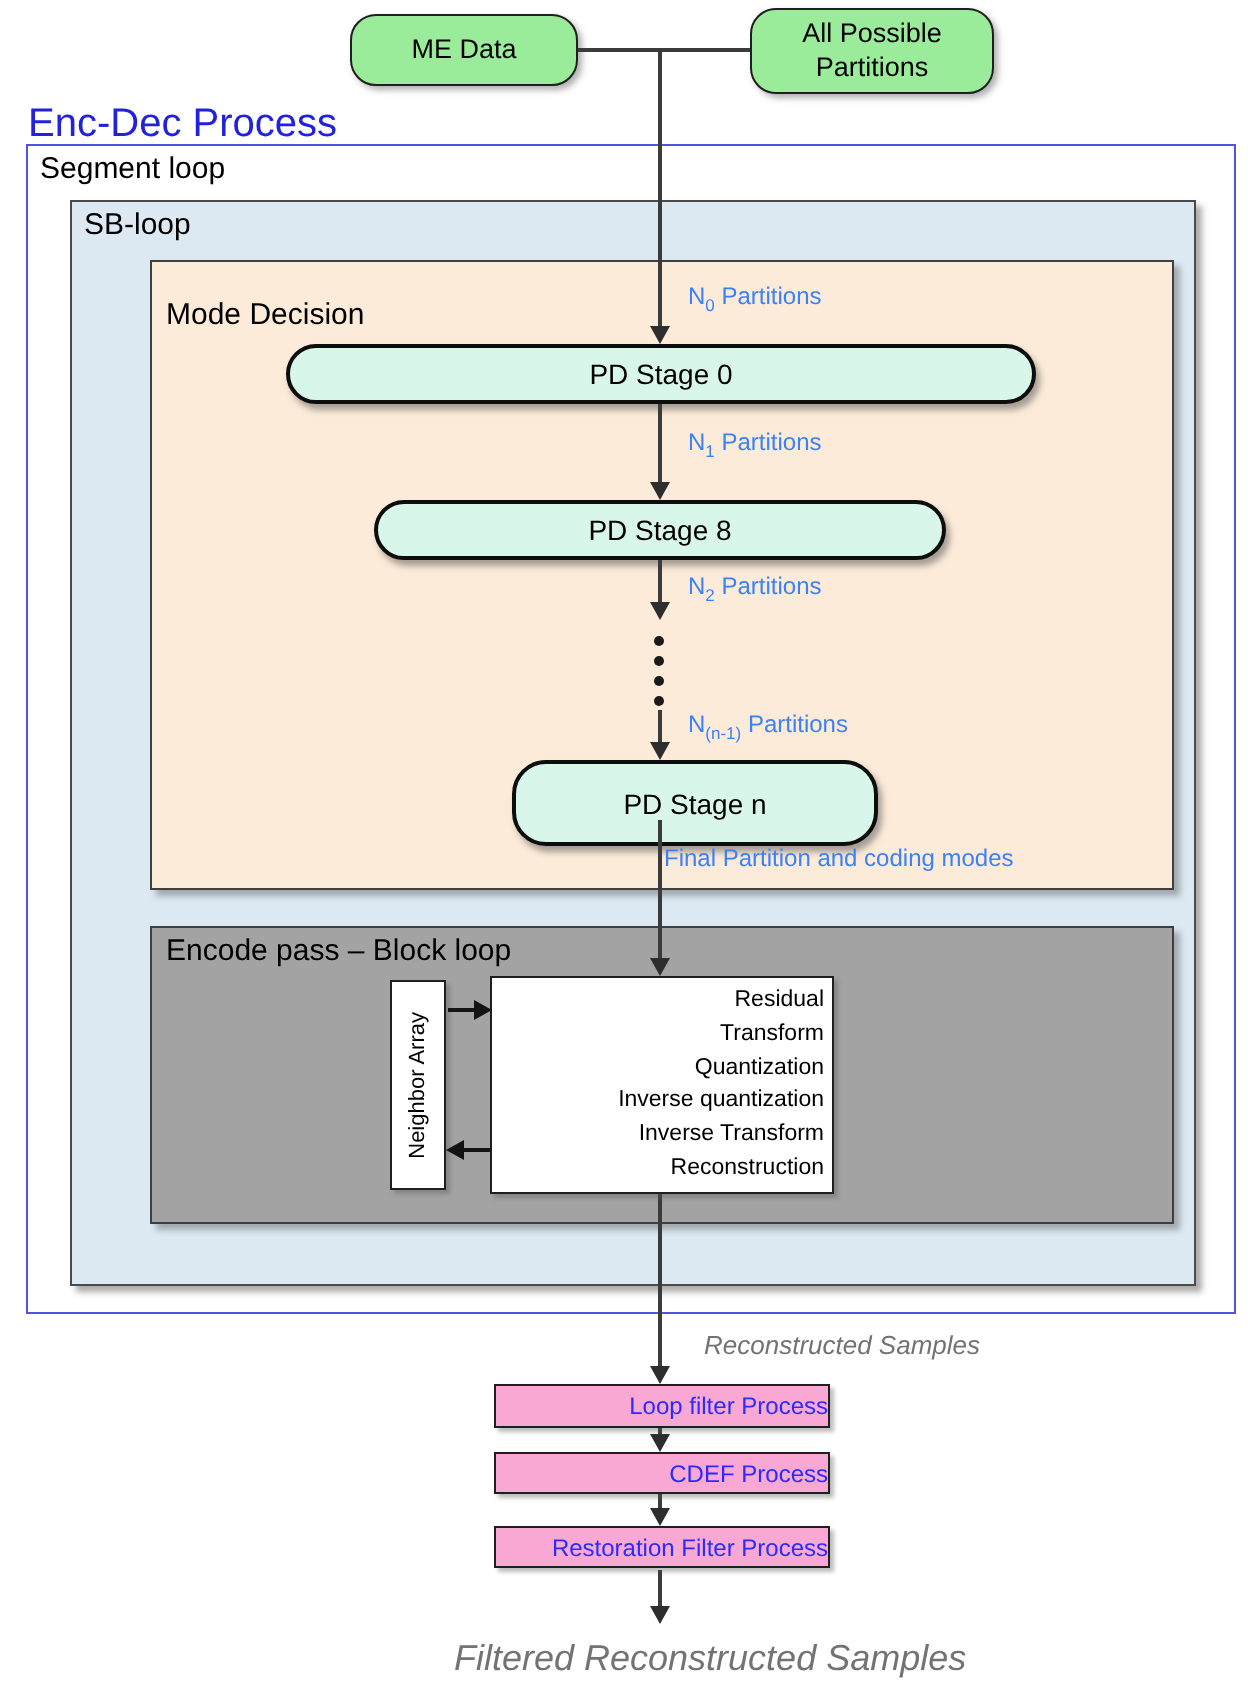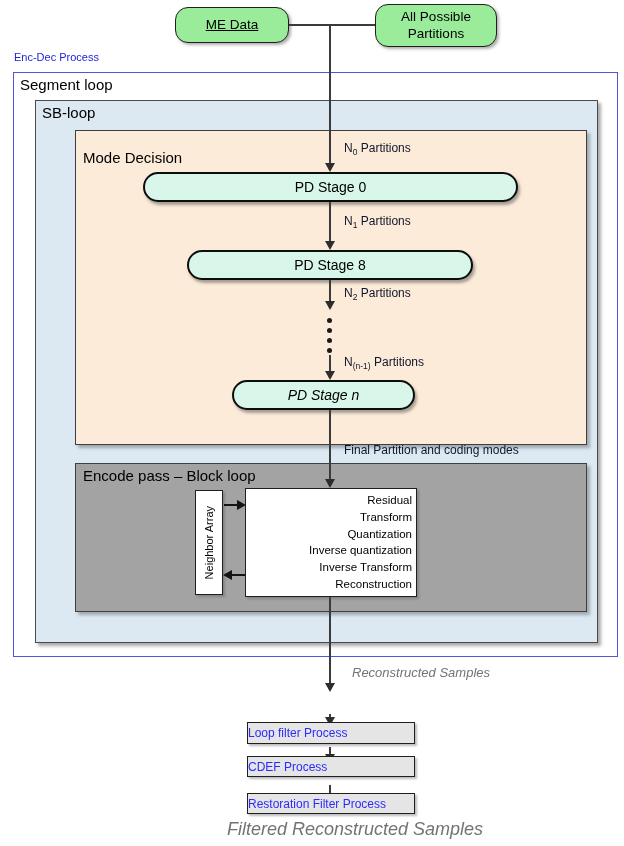--- a/index.html
+++ b/index.html
@@ -23,21 +23,21 @@
   }
   .mode-box {
     border:1.4px solid #3f3f3f; background:#fcebd8;
     box-shadow:3px 3px 3px rgba(90,90,90,0.45);
   }
   .encode-box {
     border:1.4px solid #3f3f3f; background:#a3a3a3;
     box-shadow:3px 3px 3px rgba(90,90,90,0.45);
   }
   .box-label { position:absolute; left:6px; top:3px; font-size:15px; color:#000; white-space:nowrap; }
-  .enc-dec-title { position:absolute; font-size:11px; color:#2222dd; white-space:nowrap; }
+  .enc-dec-title { position:absolute; font-size:20px; color:#2222dd; white-space:nowrap; }
   
   .pill {
     position:absolute; background:#d9f6ea; border:2.6px solid #0d0d0d; border-radius:17px;
     display:flex; align-items:center; justify-content:center;
     font-size:14px; color:#000; box-shadow:2px 3px 3px rgba(80,80,80,0.5);
   }
   
   .vline { position:absolute; left:329px; width:2px; background:#3b3b3b; }
   .vline.arrow::after {
     content:""; position:absolute; left:50%; bottom:-9px; transform:translateX(-50%);
@@ -51,53 +51,52 @@
     border-top:5px solid transparent; border-bottom:5px solid transparent;
     border-left:9px solid #141414;
   }
   .harrow.left::before {
     content:""; position:absolute; right:100%; top:50%; transform:translateY(-50%);
     border-top:5px solid transparent; border-bottom:5px solid transparent;
     border-right:9px solid #141414;
   }
   .dot { position:absolute; left:327px; width:5px; height:5px; border-radius:50%; background:#1a1a1a; }
   
-  .flow-label { position:absolute; font-size:12px; color:#0f172a; white-space:nowrap; }
+  .flow-label { position:absolute; font-size:12px; color:#3b82f6; white-space:nowrap; }
   .flow-label sub { font-size:8.5px; }
   .big-label { position:absolute; font-size:13.5px; color:#737373; white-space:nowrap;font-style:italic; }
   
   .neighbor-box {
     position:absolute; background:#ffffff; border:1.3px solid #1f1f1f;
     display:flex; align-items:center; justify-content:center;
     box-shadow:2px 2px 2px rgba(90,90,90,0.4);
   }
   .neighbor-box span {
     writing-mode:vertical-rl; transform:rotate(180deg);
     font-size:11px; white-space:nowrap; color:#000;
   }
   .process-box {
     position:absolute; background:#ffffff; border:1.3px solid #1f1f1f;
     padding:3px 4px 0 7px; box-shadow:2px 2px 2px rgba(90,90,90,0.4);text-align:right;
   }
   .process-box div { font-size:11.5px; line-height:16.8px; color:#000; white-space:nowrap; }
   
   .filter-box {
-    position:absolute; left:247px; width:168px; background:#e5e5e5;
-    border:1.3px solid #1f1f1f; display:flex; align-items:center; justify-content:flex-start;
+    position:absolute; left:247px; width:168px; background:#f9a8d4;
+    border:1.3px solid #1f1f1f; display:flex; align-items:center; justify-content:flex-end;
     font-size:12px; color:#2b2bff; box-shadow:2px 2px 2px rgba(90,90,90,0.4);
     white-space:nowrap;
-    margin-top:30px;
   }
 </style>
 </head>
 <body>
 
 <div id="stage">
 
-  <div class="box input-box" style="left:175px; top:7px; width:114px; height:36px;text-decoration:underline;">
+  <div class="box input-box" style="left:175px; top:7px; width:114px; height:36px;">
     <span>ME Data</span>
   </div>
   <div class="box input-box" style="left:375px; top:4px; width:122px; height:43px; padding:0 10px;">
     <span>All Possible Partitions</span>
   </div>
 
   <div class="hline" style="left:289px; top:24px; width:86px;"></div>
 
   <div class="enc-dec-title" style="left:14px; top:51px;">Enc-Dec Process</div>
 
@@ -116,21 +115,21 @@
   <div class="box encode-box" style="left:75px; top:463px; width:512px; height:149px;">
     <div class="box-label" style="left:7px; top:3px;">Encode pass – Block loop</div>
   </div>
 
   <div class="pill" style="left:143px; top:172px; width:375px; height:30px;">
     <span>PD Stage 0</span>
   </div>
   <div class="pill" style="left:187px; top:250px; width:286px; height:30px;">
     <span>PD Stage 8</span>
   </div>
-  <div class="pill" style="left:232px; top:380px; width:183px; height:30px;font-style:italic;">
+  <div class="pill" style="left:256px; top:380px; width:183px; height:43px;">
     <span>PD Stage n</span>
   </div>
 
   <div class="vline arrow" style="top:25px; height:138px;"></div>
   <div class="vline arrow" style="top:202px; height:39px;"></div>
   <div class="vline arrow" style="top:280px; height:21px;"></div>
   <div class="dot" style="top:318px;"></div>
   <div class="dot" style="top:328px;"></div>
   <div class="dot" style="top:338px;"></div>
   <div class="dot" style="top:348px;"></div>
@@ -146,21 +145,21 @@
   </div>
   <div class="flow-label" style="left:344px; top:214px;">
     <span>N</span><sub>1</sub><span> Partitions</span>
   </div>
   <div class="flow-label" style="left:344px; top:286px;">
     <span>N</span><sub>2</sub><span> Partitions</span>
   </div>
   <div class="flow-label" style="left:344px; top:355px;">
     <span>N</span><sub>(n-1)</sub><span> Partitions</span>
   </div>
-  <div class="flow-label" style="left:344px; top:422px;margin-top:21px;">Final Partition and coding modes</div>
+  <div class="flow-label" style="left:332px; top:422px;">Final Partition and coding modes</div>
 
   <div class="neighbor-box" style="left:195px; top:490px; width:28px; height:105px;">
     <span>Neighbor Array</span>
   </div>
   <div class="process-box" style="left:245px; top:488px; width:172px; height:109px;">
     <div>Residual</div>
     <div>Transform</div>
     <div>Quantization</div>
     <div>Inverse quantization</div>
     <div>Inverse Transform</div>

